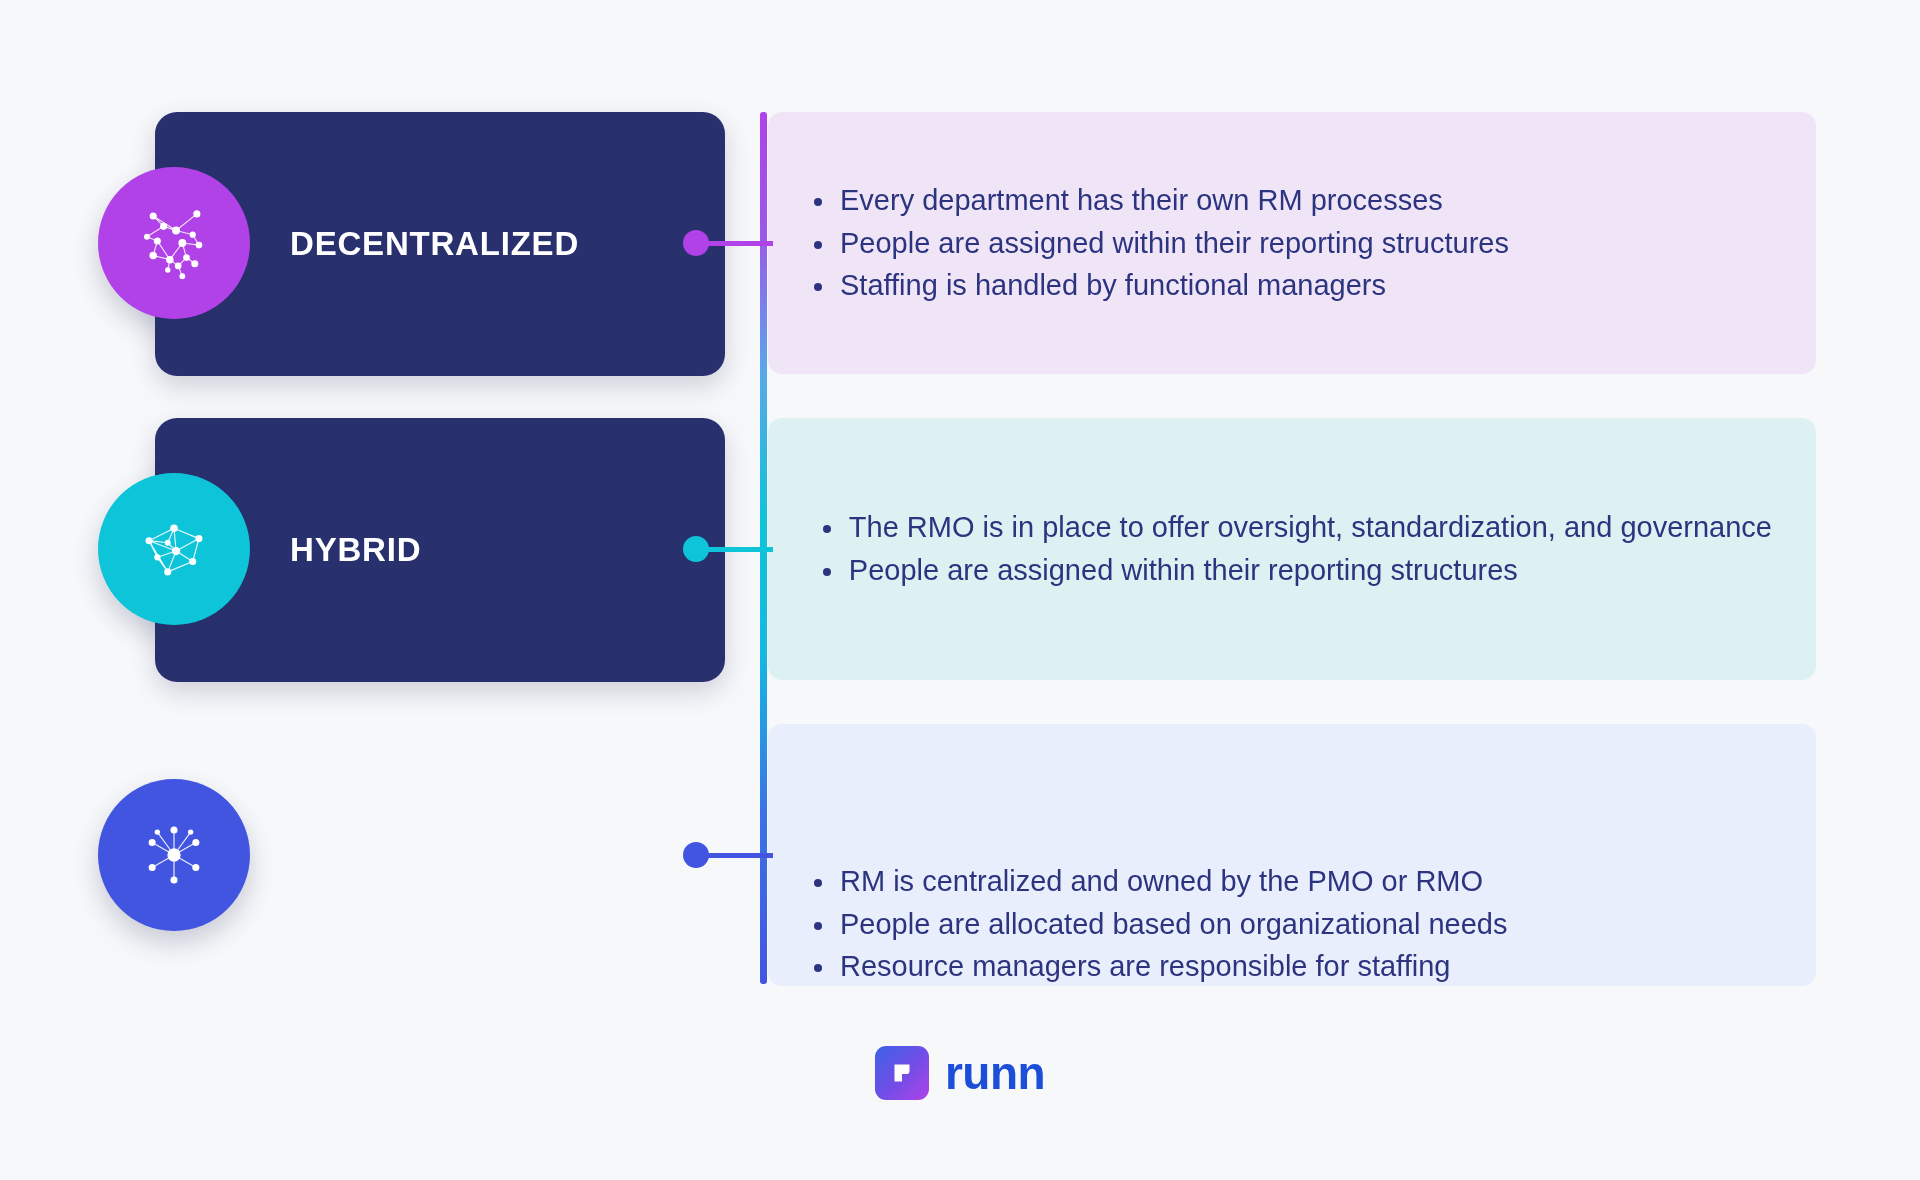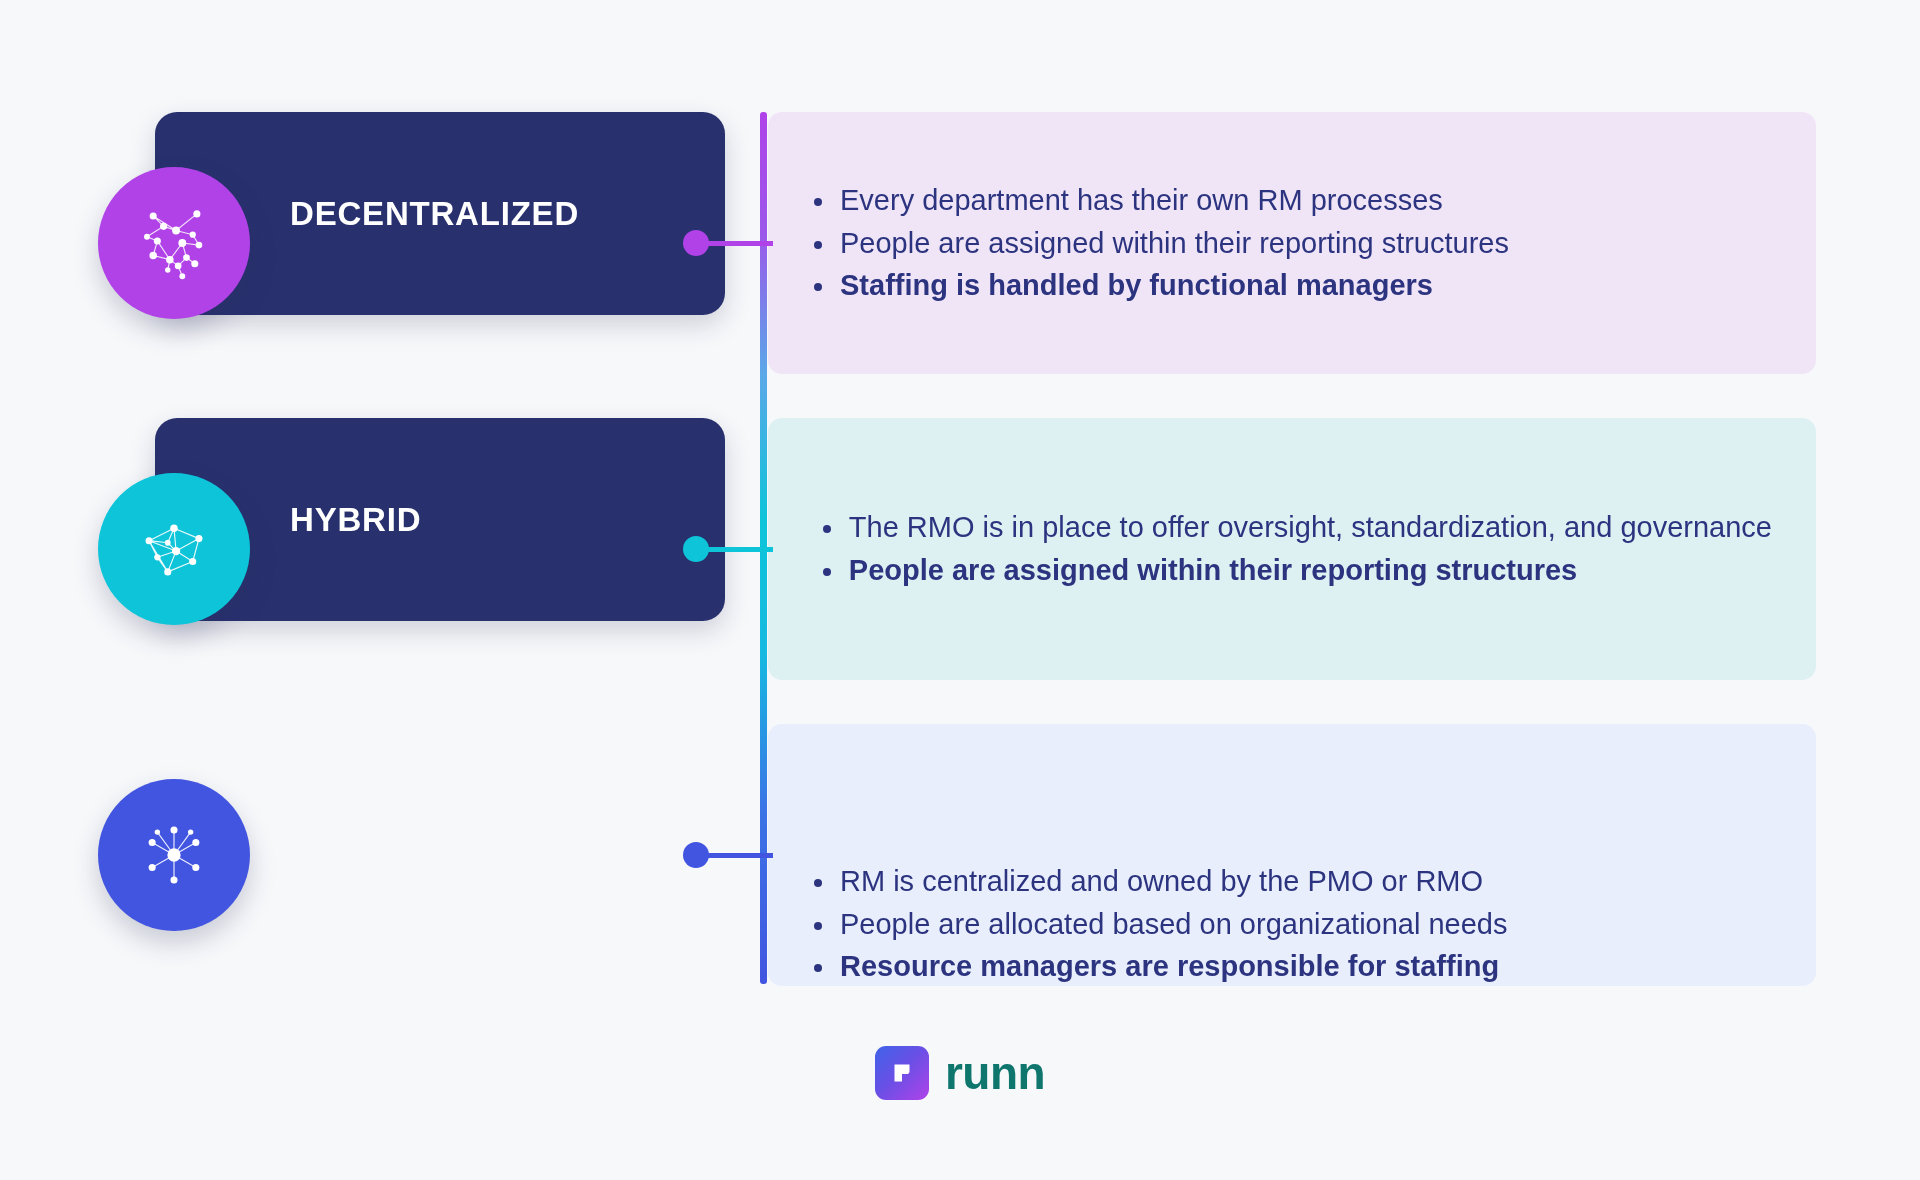--- a/index.html
+++ b/index.html
@@ -46,21 +46,21 @@
   .row-1 { top: 112px;  height: 262px; }
   .row-2 { top: 418px;  height: 262px; padding-left: 41px; }
   .row-3 { top: 724px;  height: 262px; }
 
   
   .card {
     position: absolute;
     left: 155px;
     top: 0;
     width: 570px;
-    height: 203px;
+    height: 264px;
     background: #28316e;
     border-radius: 22px;
     box-shadow: 0 10px 26px rgba(30,35,80,0.18);
     display: flex;
     align-items: center;
     z-index: 3;
   }
 
   .card-title {
     position: absolute;
@@ -143,21 +143,21 @@
     padding: 0;
   }
   .panel li {
     position: relative;
     color: #2c3480;
     font-size: 29px;
     line-height: 1.33;
     padding-left: 32px;
     margin: 0 0 4px 0;
   }
-  .panel li:last-child { margin-bottom: 0; font-weight: bold; }
+  .panel li:last-child { margin-bottom: 0; }
   .panel li::before {
     content: "";
     position: absolute;
     left: 6px;
     top: 17px;
     width: 8px;
     height: 8px;
     border-radius: 50%;
     background: #2c3480;
   }
@@ -177,21 +177,21 @@
     width: 54px;
     height: 54px;
     border-radius: 11px;
     background: linear-gradient(135deg, #3f63e8 0%, #6b4fe6 48%, #b042e8 100%);
     display: flex;
     align-items: center;
     justify-content: center;
   }
   .logo-mark svg { width: 30px; height: 30px; display: block; }
   .logo-word {
-    color: #0f766e;
+    color: #1d4ed8;
     font-size: 46px;
     font-weight: bold;
     letter-spacing: -0.5px;
   }
 </style>
 </head>
 <body>
 
 <div class="canvas">
 

